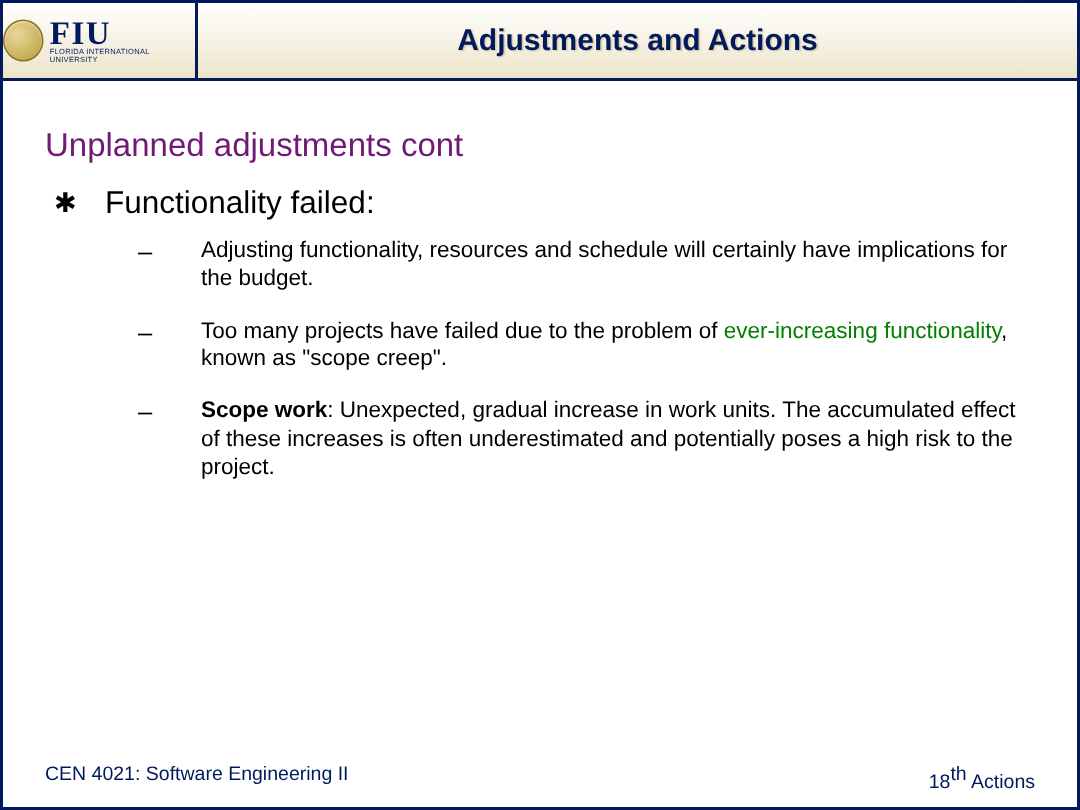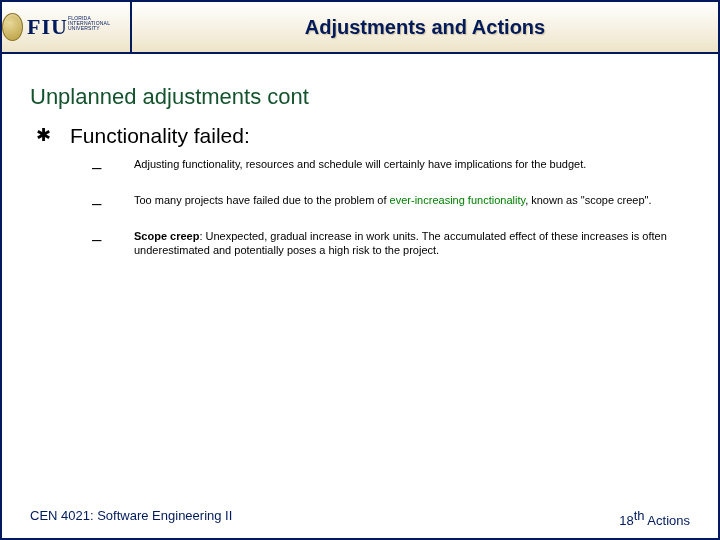--- a/index.html
+++ b/index.html
@@ -30,21 +30,21 @@
   .seal {
     width: 28px;
     height: 28px;
     border-radius: 50%;
     background: radial-gradient(circle at 35% 35%, #e8d89a 0%, #b89b3a 100%);
     border: 1px solid #8a7420;
     box-shadow: inset 0 1px 2px rgba(255,255,255,0.5);
   }
   .fiu-text {
     display: flex;
-    flex-direction: row;
+    flex-direction: column;
     line-height: 1;
   }
   .fiu-big {
     font-weight: bold;
     font-size: 22px;
     color: #001a5c;
     letter-spacing: 1px;
     font-family: Georgia, 'Times New Roman', serif;
   }
   .fiu-small {
@@ -62,21 +62,21 @@
     font-size: 20px;
     font-weight: bold;
     color: #001a5c;
     text-shadow: 1px 1px 1px rgba(180,160,100,0.5);
   }
   .content {
     padding: 30px 28px 0 28px;
   }
   .section-head {
     font-size: 22px;
-    color: #14532d;
+    color: #701a75;
     margin-bottom: 14px;
   }
   .bullet-row {
     display: flex;
     align-items: flex-start;
     margin-bottom: 10px;
   }
   .bullet-icon {
     width: 40px;
     font-size: 18px;
@@ -98,21 +98,21 @@
     align-items: flex-start;
     margin-bottom: 16px;
   }
   .dash {
     width: 42px;
     font-size: 17px;
     color: #000;
   }
   .sub-text {
     flex: 1;
-    font-size: 11px;
+    font-size: 15px;
     color: #000;
     line-height: 1.25;
   }
   .green { color: #008000; }
   .bold { font-weight: bold; }
   .footer {
     position: absolute;
     bottom: 10px;
     left: 0;
     width: 100%;
@@ -158,21 +158,21 @@
     <div class="sub-row">
       <div class="dash">–</div>
       <div class="sub-text">
         <span>Too many projects have failed due to the problem of </span><span class="green">ever-increasing functionality</span><span>, known as "scope creep".</span>
       </div>
     </div>
 
     <div class="sub-row">
       <div class="dash">–</div>
       <div class="sub-text">
-        <span class="bold">Scope creep</span><span>: Unexpected, gradual increase in work units. The accumulated effect of these increases is often underestimated and potentially poses a high risk to the project.</span>
+        <span class="bold">Scope work</span><span>: Unexpected, gradual increase in work units. The accumulated effect of these increases is often underestimated and potentially poses a high risk to the project.</span>
       </div>
     </div>
 
   </div>
 </div>
 
 <div class="footer">
   <div>CEN 4021: Software Engineering II</div>
   <div>
     <span>18</span><span class="sup">th</span><span> Actions</span>

